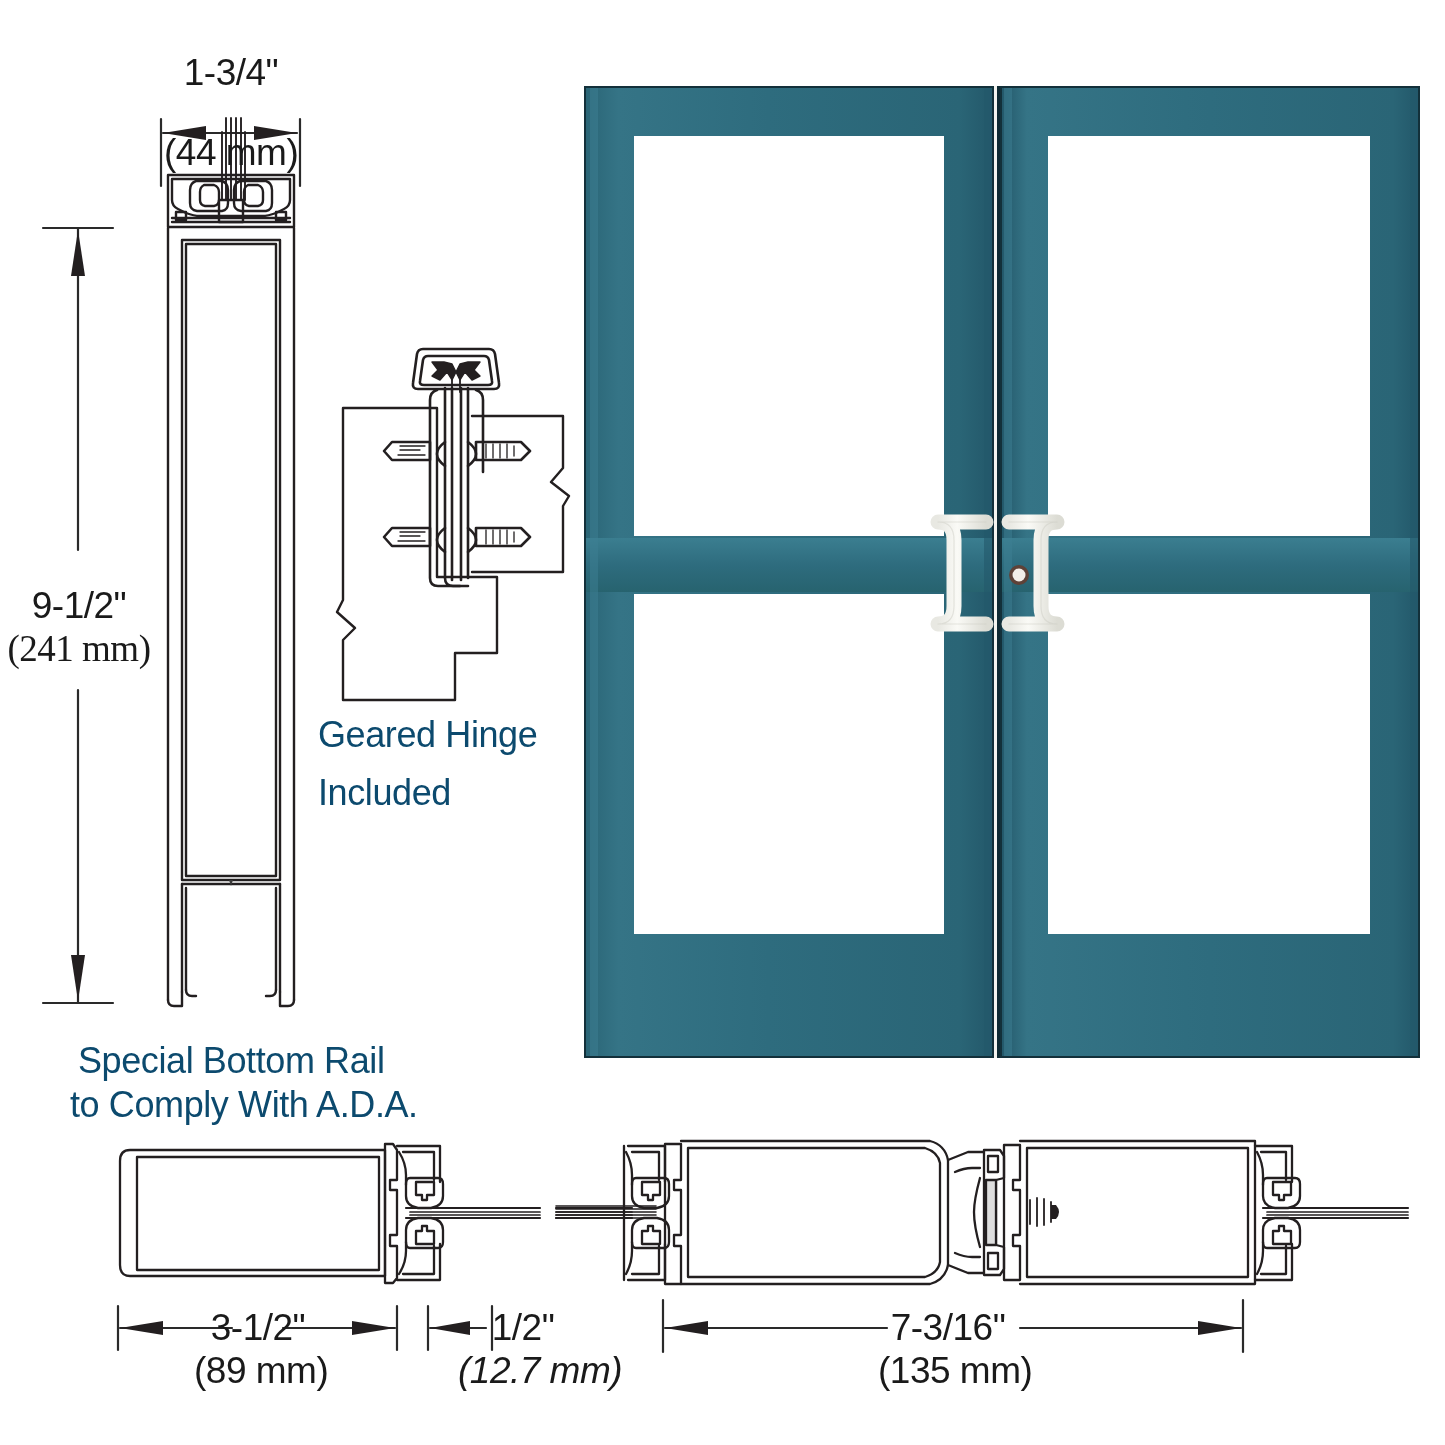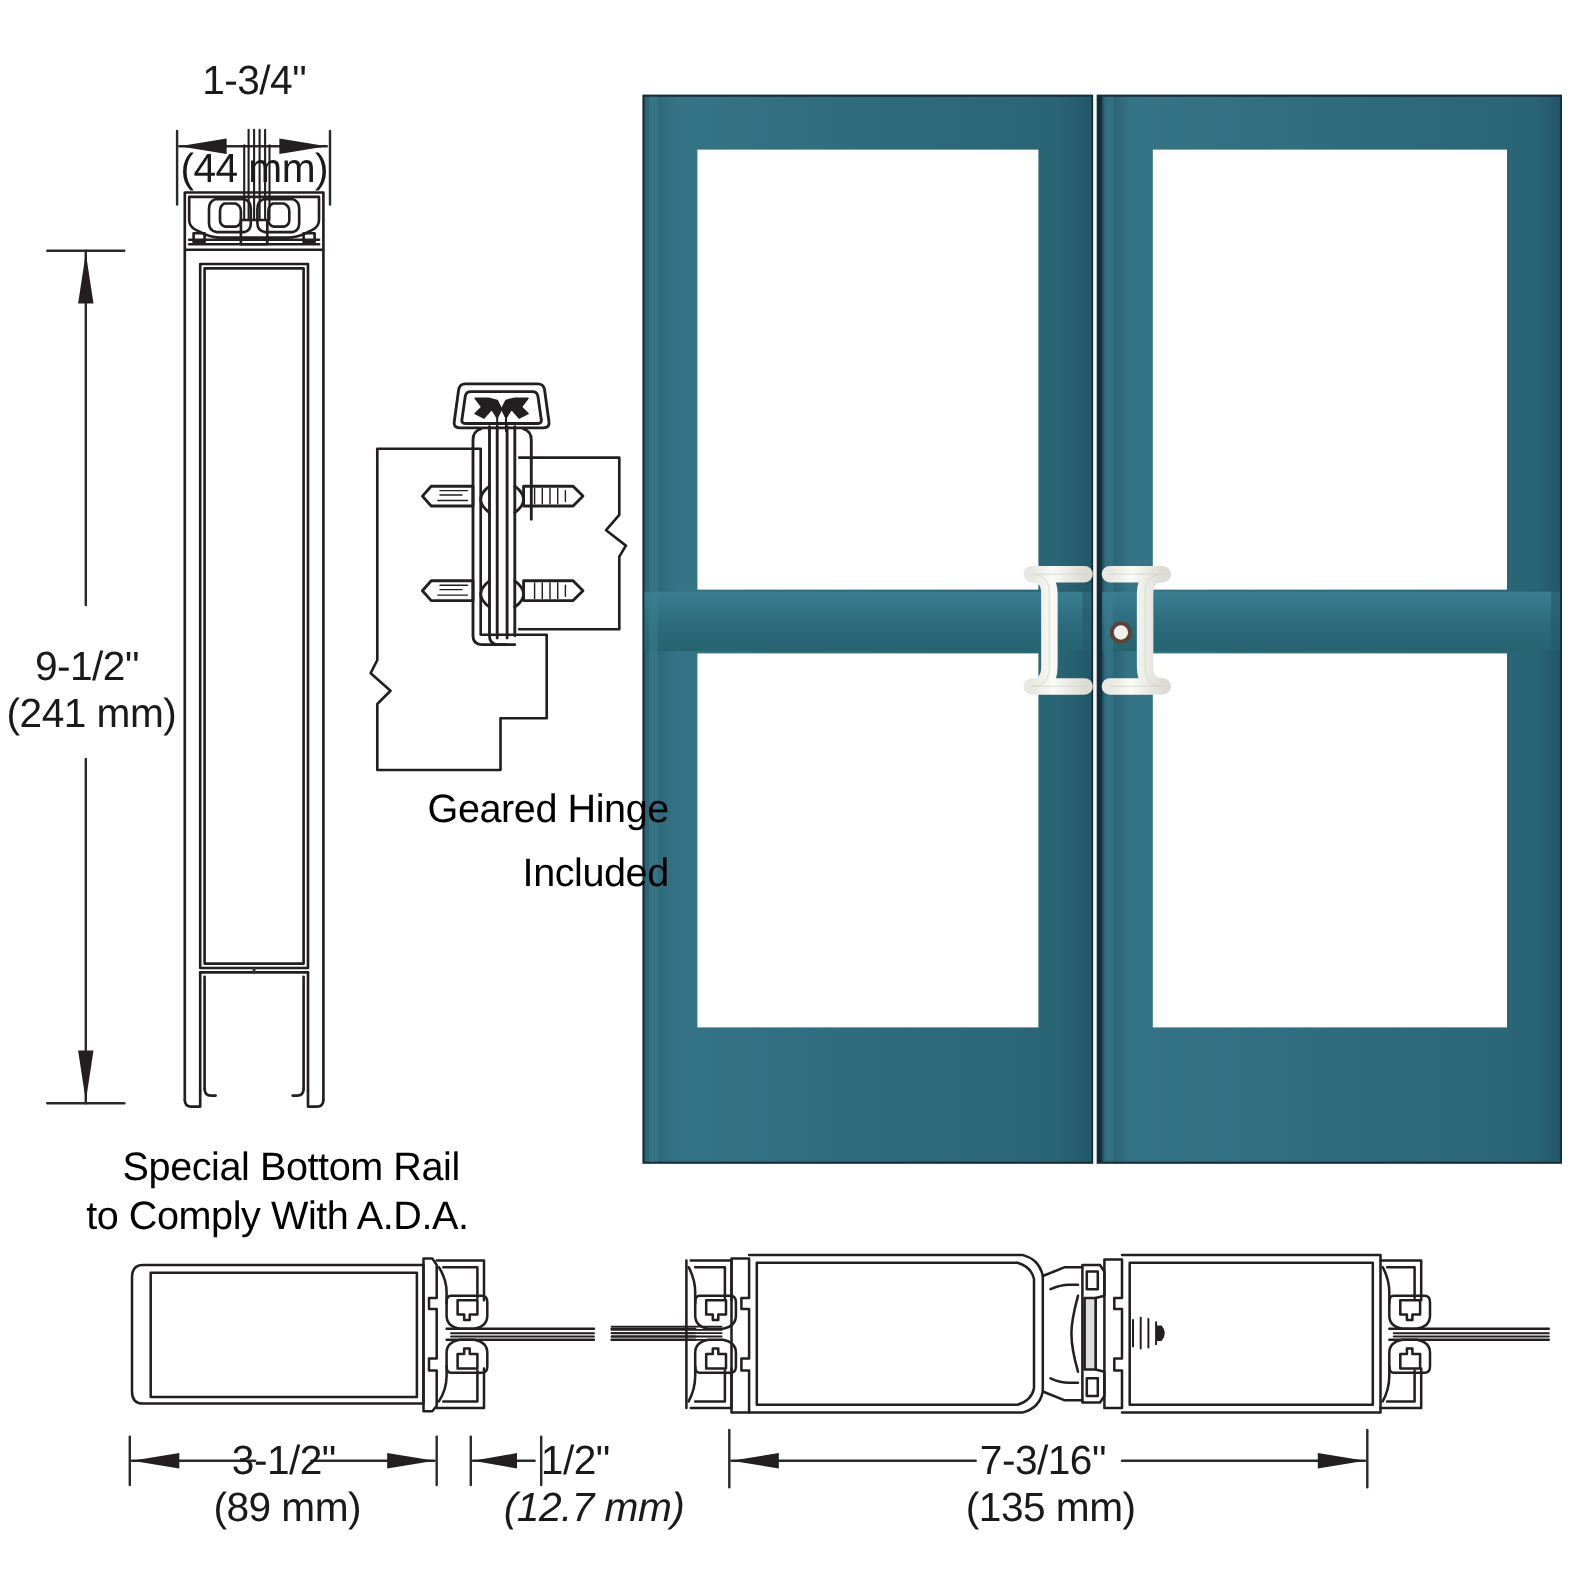--- a/index.html
+++ b/index.html
@@ -19,25 +19,25 @@
     position: absolute;
     color: #1a1a1a;
     font-size: 37px;
     line-height: 45px;
     white-space: pre;
     font-family: "Liberation Sans", sans-serif;
     letter-spacing: -0.5px;
   }
   .label-text {
     position: absolute;
-    color: #000000;
+    color: #0c4a6e;
     font-size: 36px;
     line-height: 44px;
     white-space: pre;
-    text-align: right;
+    text-align: left;
     font-family: "Liberation Sans", sans-serif;
     letter-spacing: -0.4px;
   }
   svg { display: block; }
   .svg-layer {
     position: absolute;
     left: 0; top: 0;
   }
 </style>
 </head>
@@ -402,21 +402,21 @@
         <circle cx="1019" cy="575" r="10" fill="#5E4238"></circle>
         <circle cx="1019" cy="575" r="6.5" fill="#F3EFEA"></circle>
       </g>
     </g>
   </svg>
 
   <div class="dim-text" style="left:176px; top:50px; text-align:center; width:110px;">1-3/4"</div>
   <div class="dim-text" style="left:164px; top:94px; text-align:center; width:134px;margin-top:36px;">(44 mm)</div>
 
   <div class="dim-text" style="left:14px; top:583px; text-align:center; width:130px;">9-1/2"</div>
-  <div class="dim-text" style="left:6px; top:626px; text-align:center; width:146px;">(241 mm)</div>
+  <div class="dim-text" style="left:6px; top:626px; text-align:center; width:146px;font-family:Liberation Serif, serif;">(241 mm)</div>
 
   <div class="label-text" style="left:318px; top:713px; width:290px;">Geared Hinge</div>
   <div class="label-text" style="left:318px; top:755px; width:290px;margin-top:16px;">Included</div>
 
   <div class="label-text" style="left:78px; top:1039px; width:340px;">Special Bottom Rail</div>
   <div class="label-text" style="left:70px; top:1083px; width:356px;">to Comply With A.D.A.</div>
 
   <div class="dim-text" style="left:208px; top:1305px; text-align:center; width:100px;">3-1/2"</div>
   <div class="dim-text" style="left:194px; top:1348px; text-align:left; width:128px;">(89 mm)</div>
 

